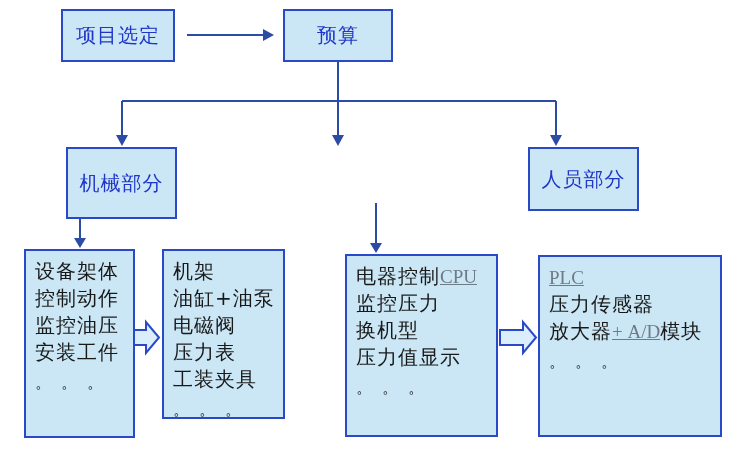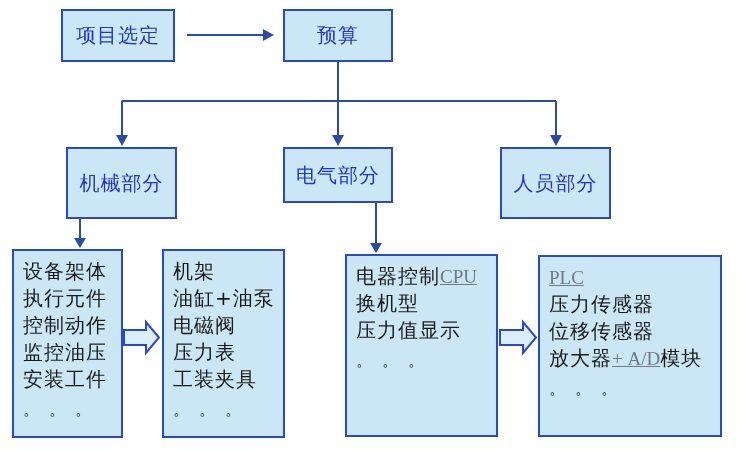--- a/index.html
+++ b/index.html
@@ -67,53 +67,49 @@
 
   <div class="node small" style="left:61px;top:9px;width:114px;height:53px">
     <span>项目选定</span>
   </div>
   <div class="node small" style="left:283px;top:9px;width:110px;height:53px">
     <span>预算</span>
   </div>
   <div class="node small" style="left:66px;top:147px;width:111px;height:72px">
     <span>机械部分</span>
   </div>
-  <div class="node small" style="left:283px;top:147px;width:110px;height:56px">
-    <span>电气部分</span>
-  </div>
-  <div class="node small" style="left:500px;top:147px;width:111px;height:72px">
+  <div class="node small" style="left:528px;top:147px;width:111px;height:64px">
     <span>人员部分</span>
   </div>
 
-  <div class="node list" style="left:12px;top:249px;width:111px;height:189px">
+  <div class="node list" style="left:24px;top:249px;width:111px;height:189px">
     <div class="row"><span>设备架体</span></div>
-    <div class="row"><span>执行元件</span></div>
     <div class="row"><span>控制动作</span></div>
     <div class="row"><span>监控油压</span></div>
     <div class="row"><span>安装工件</span></div>
     <div class="row ellipsis"><span>。。。</span></div>
   </div>
 
-  <div class="node list" style="left:162px;top:249px;width:123px;height:189px">
+  <div class="node list" style="left:162px;top:249px;width:123px;height:170px">
     <div class="row"><span>机架</span></div>
     <div class="row"><span>油缸+油泵</span></div>
     <div class="row"><span>电磁阀</span></div>
     <div class="row"><span>压力表</span></div>
     <div class="row"><span>工装夹具</span></div>
     <div class="row ellipsis"><span>。。。</span></div>
   </div>
 
   <div class="node list" style="left:345px;top:254px;width:153px;height:183px">
     <div class="row"><span>电器控制</span><span class="latin">CPU</span></div>
+    <div class="row"><span>监控压力</span></div>
     <div class="row"><span>换机型</span></div>
     <div class="row"><span>压力值显示</span></div>
     <div class="row ellipsis"><span>。。。</span></div>
   </div>
 
   <div class="node list" style="left:538px;top:255px;width:184px;height:182px">
     <div class="row"><span class="latin">PLC</span></div>
     <div class="row"><span>压力传感器</span></div>
-    <div class="row"><span>位移传感器</span></div>
     <div class="row"><span>放大器</span><span class="latin">+ A/D</span><span>模块</span></div>
     <div class="row ellipsis"><span>。。。</span></div>
   </div>
 
 </div>
 
 </body></html>

